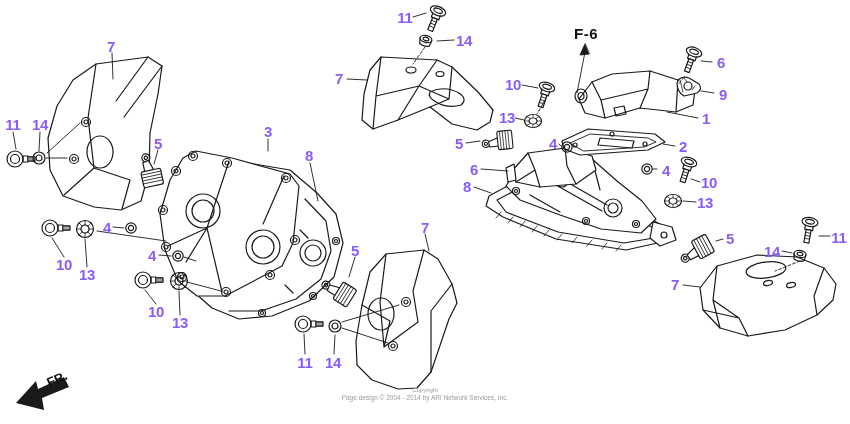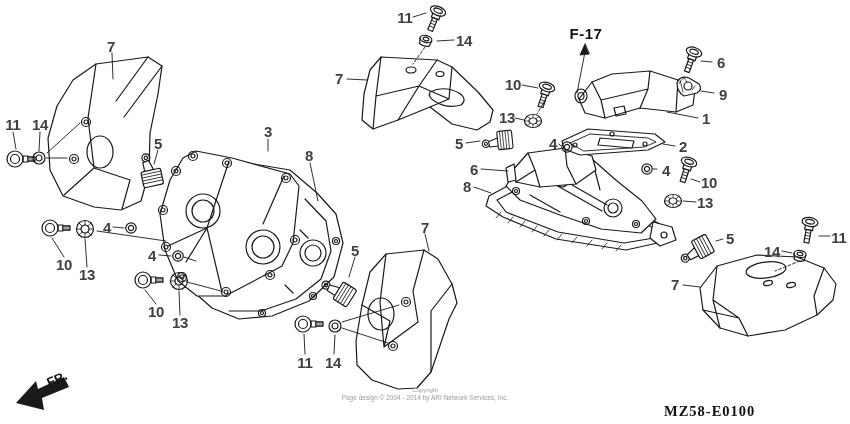--- a/index.html
+++ b/index.html
@@ -1,20 +1,20 @@
 <!DOCTYPE html>
 <html><head>
 <meta charset="utf-8">
 <style>
   html,body{margin:0;padding:0;background:#fff;}
   .stage{position:relative;width:850px;height:424px;background:#ffffff;overflow:hidden;
          font-family:"Liberation Sans",sans-serif;}
   .art{position:absolute;left:0;top:0;}
   .co{position:absolute;transform:translate(-50%,-50%);font:700 15px "Liberation Sans",sans-serif;
-      color:#404040;letter-spacing:-0.3px;white-space:nowrap;line-height:1;}
+      color:#8b5cf6;letter-spacing:-0.3px;white-space:nowrap;line-height:1;}
   .f17{position:absolute;transform:translate(-50%,-50%);font:800 15px "Liberation Sans",sans-serif;
        color:#111;letter-spacing:0.5px;white-space:nowrap;}
   .fr-label{position:absolute;transform:translate(-50%,-50%) rotate(-24deg);
             font:800 13px "Liberation Sans",sans-serif;color:#111;white-space:nowrap;}
   .code{position:absolute;font:700 14.5px "Liberation Serif",serif;color:#111;
         letter-spacing:1px;white-space:nowrap;}
   .wm{position:absolute;transform:translate(-50%,0);color:#9b9b9b;white-space:nowrap;
       font-family:"Liberation Sans",sans-serif;}
   .wm1{font-size:6px;}
   .wm2{font-size:6.5px;}
@@ -261,19 +261,18 @@
   <div class="co" style="left:180px;top:322px">13</div>
   <div class="co" style="left:425px;top:227px">7</div>
   <div class="co" style="left:355px;top:250px">5</div>
   <div class="co" style="left:305px;top:362px">11</div>
   <div class="co" style="left:333px;top:362px">14</div>
   <div class="co" style="left:675px;top:284px">7</div>
   <div class="co" style="left:730px;top:238px">5</div>
   <div class="co" style="left:839px;top:237px">11</div>
   <div class="co" style="left:772px;top:251px">14</div>
 
-  <div class="f17" style="left:586px;top:33px">F-17</div>
+  <div class="f17" style="left:586px;top:33px">F-6</div>
   <div class="fr-label" style="left:57px;top:379px">FR.</div>
-  <div class="code" style="left:664px;top:403px">MZ58-E0100</div>
   <div class="wm wm1" style="left:425px;top:387px">Copyright</div>
   <div class="wm wm2" style="left:425px;top:394px">Page design © 2004 - 2014 by ARI Network Services, Inc.</div>
 
 </div>
 
 </body></html>

